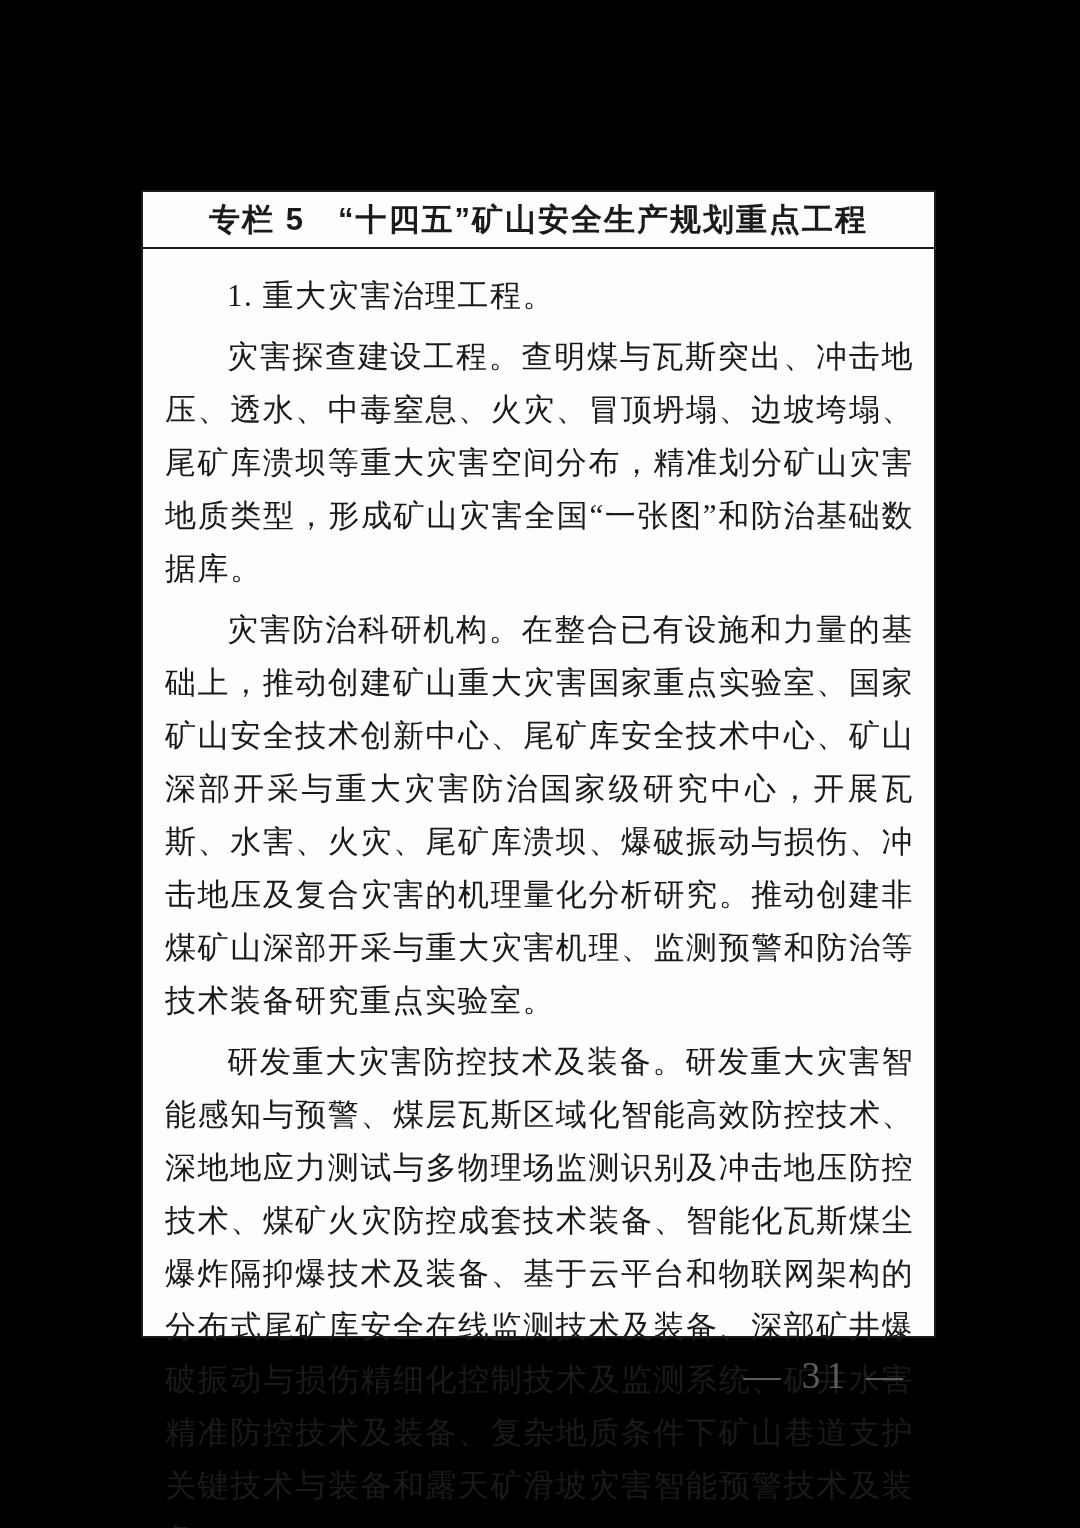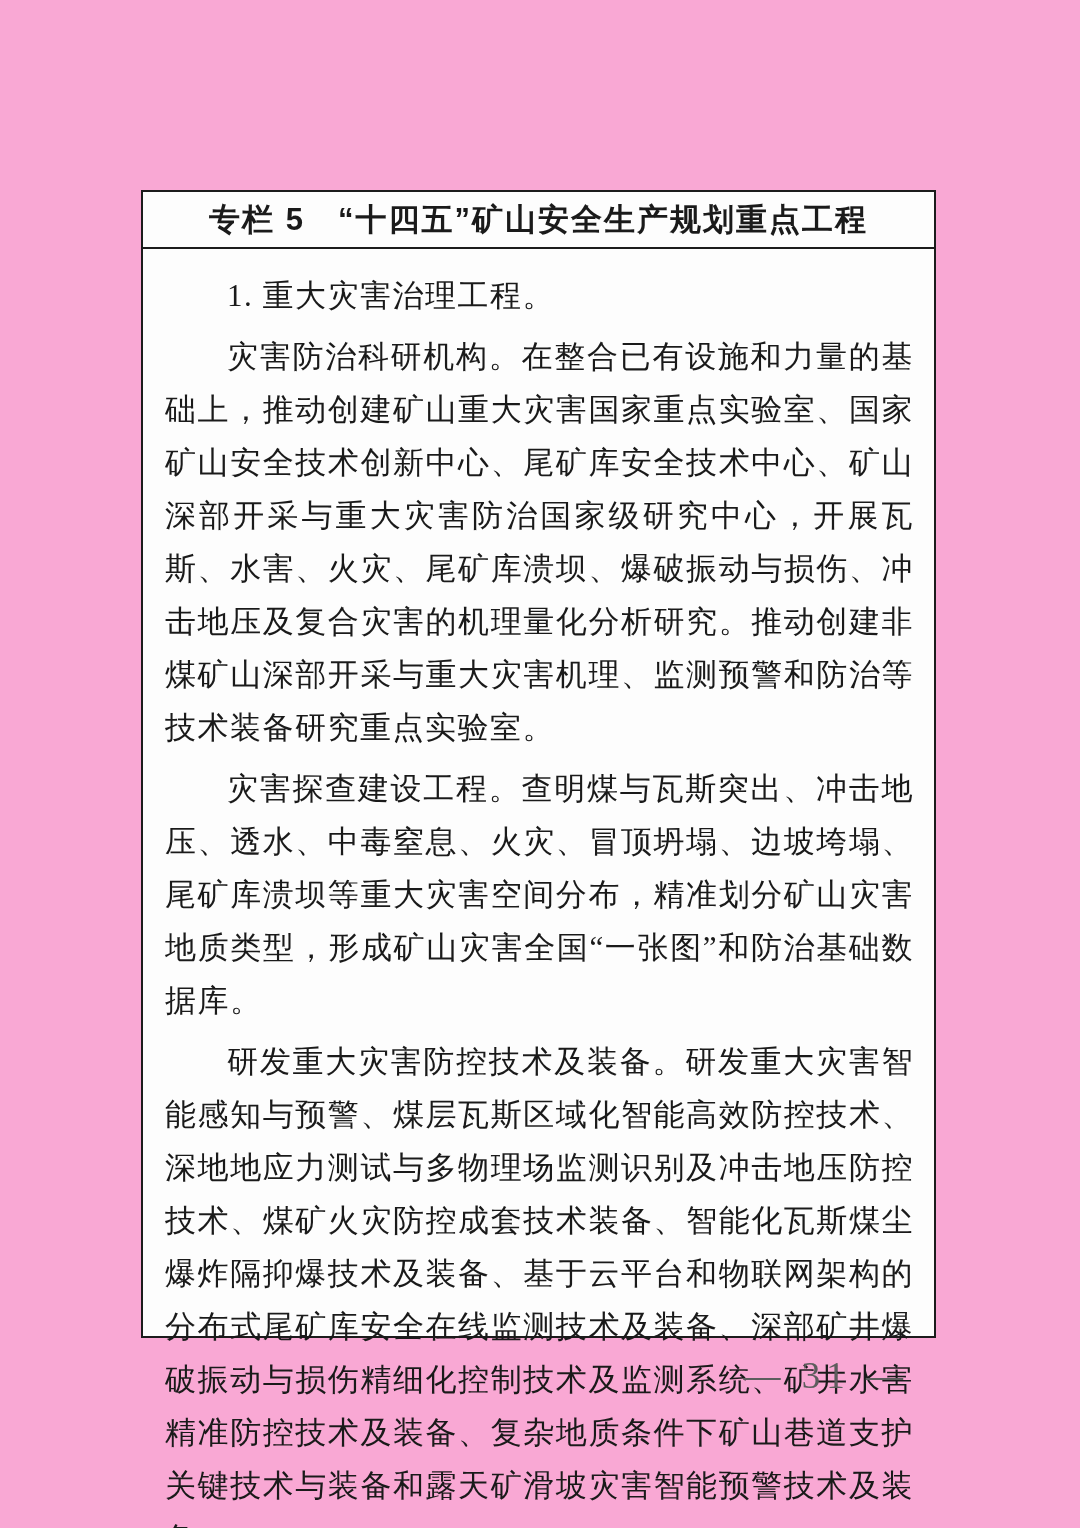--- a/index.html
+++ b/index.html
@@ -5,21 +5,21 @@
   html, body {
     margin: 0;
     padding: 0;
     background: #f2f2f2;
   }
   .page {
     position: relative;
     width: 1080px;
     height: 1528px;
     margin: 0 auto;
-    background: #f9a8d4;
+    background: #000000;
     font-family: "Liberation Serif", "DejaVu Serif", serif;
     color: #1a1a1a;
     overflow: hidden;
   }
   .column-box {
     position: absolute;
     left: 141px;
     top: 190px;
     width: 795px;
     height: 1148px;
@@ -64,21 +64,21 @@
 </style>
 </head>
 <body>
 
 <div class="page">
 
   <div class="column-box">
     <div class="column-title">专栏 5　“十四五”矿山安全生产规划重点工程</div>
     <div class="column-body">
       <p>1. 重大灾害治理工程。</p>
+      <p>灾害探查建设工程。查明煤与瓦斯突出、冲击地压、透水、中毒窒息、火灾、冒顶坍塌、边坡垮塌、尾矿库溃坝等重大灾害空间分布，精准划分矿山灾害地质类型，形成矿山灾害全国“一张图”和防治基础数据库。</p>
       <p>灾害防治科研机构。在整合已有设施和力量的基础上，推动创建矿山重大灾害国家重点实验室、国家矿山安全技术创新中心、尾矿库安全技术中心、矿山深部开采与重大灾害防治国家级研究中心，开展瓦斯、水害、火灾、尾矿库溃坝、爆破振动与损伤、冲击地压及复合灾害的机理量化分析研究。推动创建非煤矿山深部开采与重大灾害机理、监测预警和防治等技术装备研究重点实验室。</p>
-      <p>灾害探查建设工程。查明煤与瓦斯突出、冲击地压、透水、中毒窒息、火灾、冒顶坍塌、边坡垮塌、尾矿库溃坝等重大灾害空间分布，精准划分矿山灾害地质类型，形成矿山灾害全国“一张图”和防治基础数据库。</p>
       <p>研发重大灾害防控技术及装备。研发重大灾害智能感知与预警、煤层瓦斯区域化智能高效防控技术、深地地应力测试与多物理场监测识别及冲击地压防控技术、煤矿火灾防控成套技术装备、智能化瓦斯煤尘爆炸隔抑爆技术及装备、基于云平台和物联网架构的分布式尾矿库安全在线监测技术及装备、深部矿井爆破振动与损伤精细化控制技术及监测系统、矿井水害精准防控技术及装备、复杂地质条件下矿山巷道支护关键技术与装备和露天矿滑坡灾害智能预警技术及装备。</p>
     </div>
   </div>
 
   <div class="page-number">— 31 —</div>
 
 </div>
 
 </body></html>

